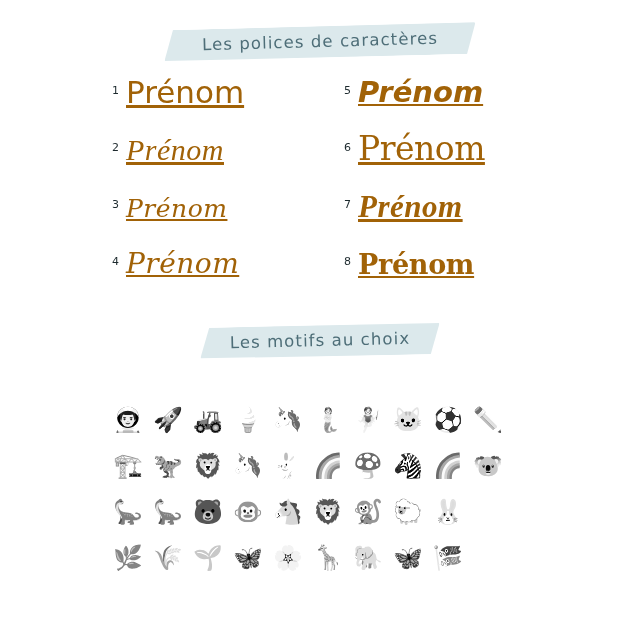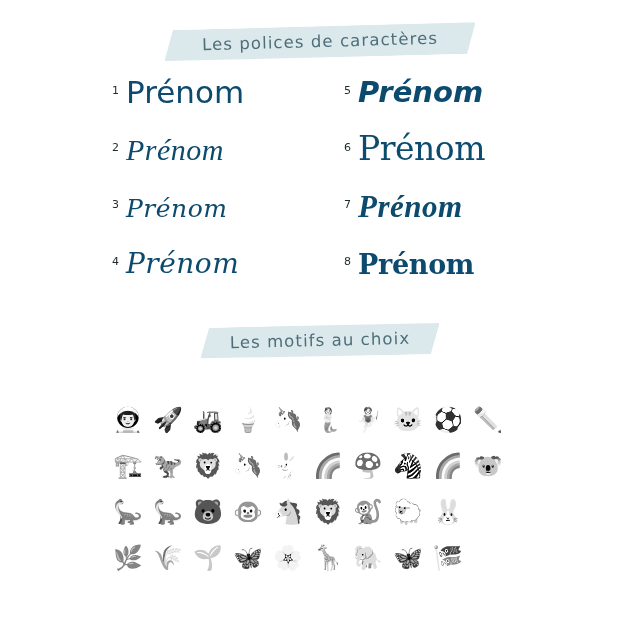--- a/index.html
+++ b/index.html
@@ -71,22 +71,23 @@
     left: 0;
     top: 12px;
     font-size: 11px;
     color: #1d2a2e;
     font-family: "DejaVu Sans", sans-serif;
   }
   .font-sample {
     position: absolute;
     left: 14px;
     top: 0;
-    color: #0c4a6e;
+    color: #a16207;
     white-space: nowrap;
+    text-decoration: underline;
   }
 
   
   .f1 { font-family: "DejaVu Sans", sans-serif;   font-size: 31px; font-weight: 400; letter-spacing: 0px; top: 2px; }
   .f2 { font-family: "Liberation Serif", serif;   font-size: 30px; font-style: italic; font-weight: 400; letter-spacing: .5px; top: 4px; }
   .f3 { font-family: "DejaVu Serif", serif;       font-size: 25px; font-style: italic; font-weight: 400; letter-spacing: .5px; top: 8px; }
   .f4 { font-family: "DejaVu Serif", serif;       font-size: 28px; font-style: italic; font-weight: 400; letter-spacing: .5px; top: 4px; }
   .f5 { font-family: "DejaVu Sans", sans-serif;   font-size: 29px; font-style: italic; font-weight: 700; letter-spacing: 0px; top: 3px; }
   .f6 { font-family: "DejaVu Serif", serif;       font-size: 33px; font-weight: 400; letter-spacing: -.5px; top: 0px; }
   .f7 { font-family: "Liberation Serif", serif;   font-size: 31px; font-style: italic; font-weight: 700; letter-spacing: .5px; top: 3px; }

